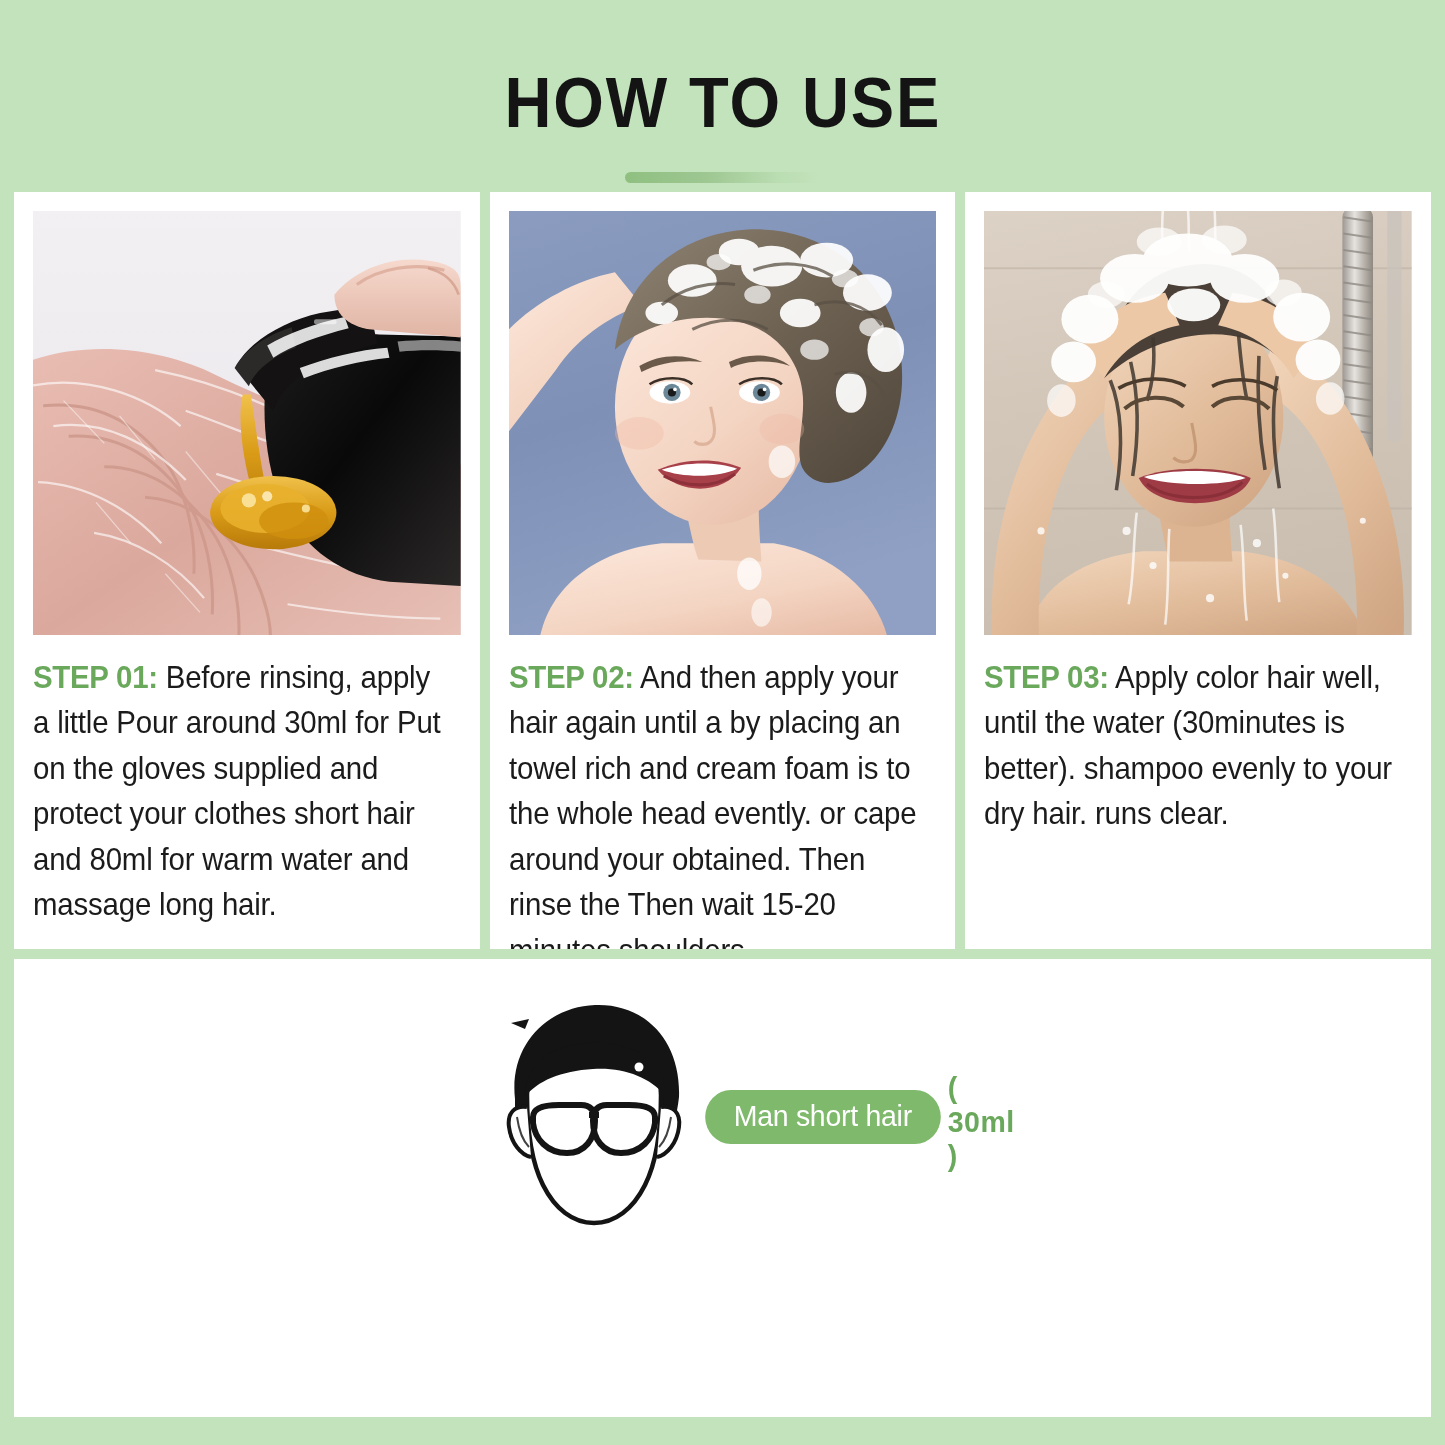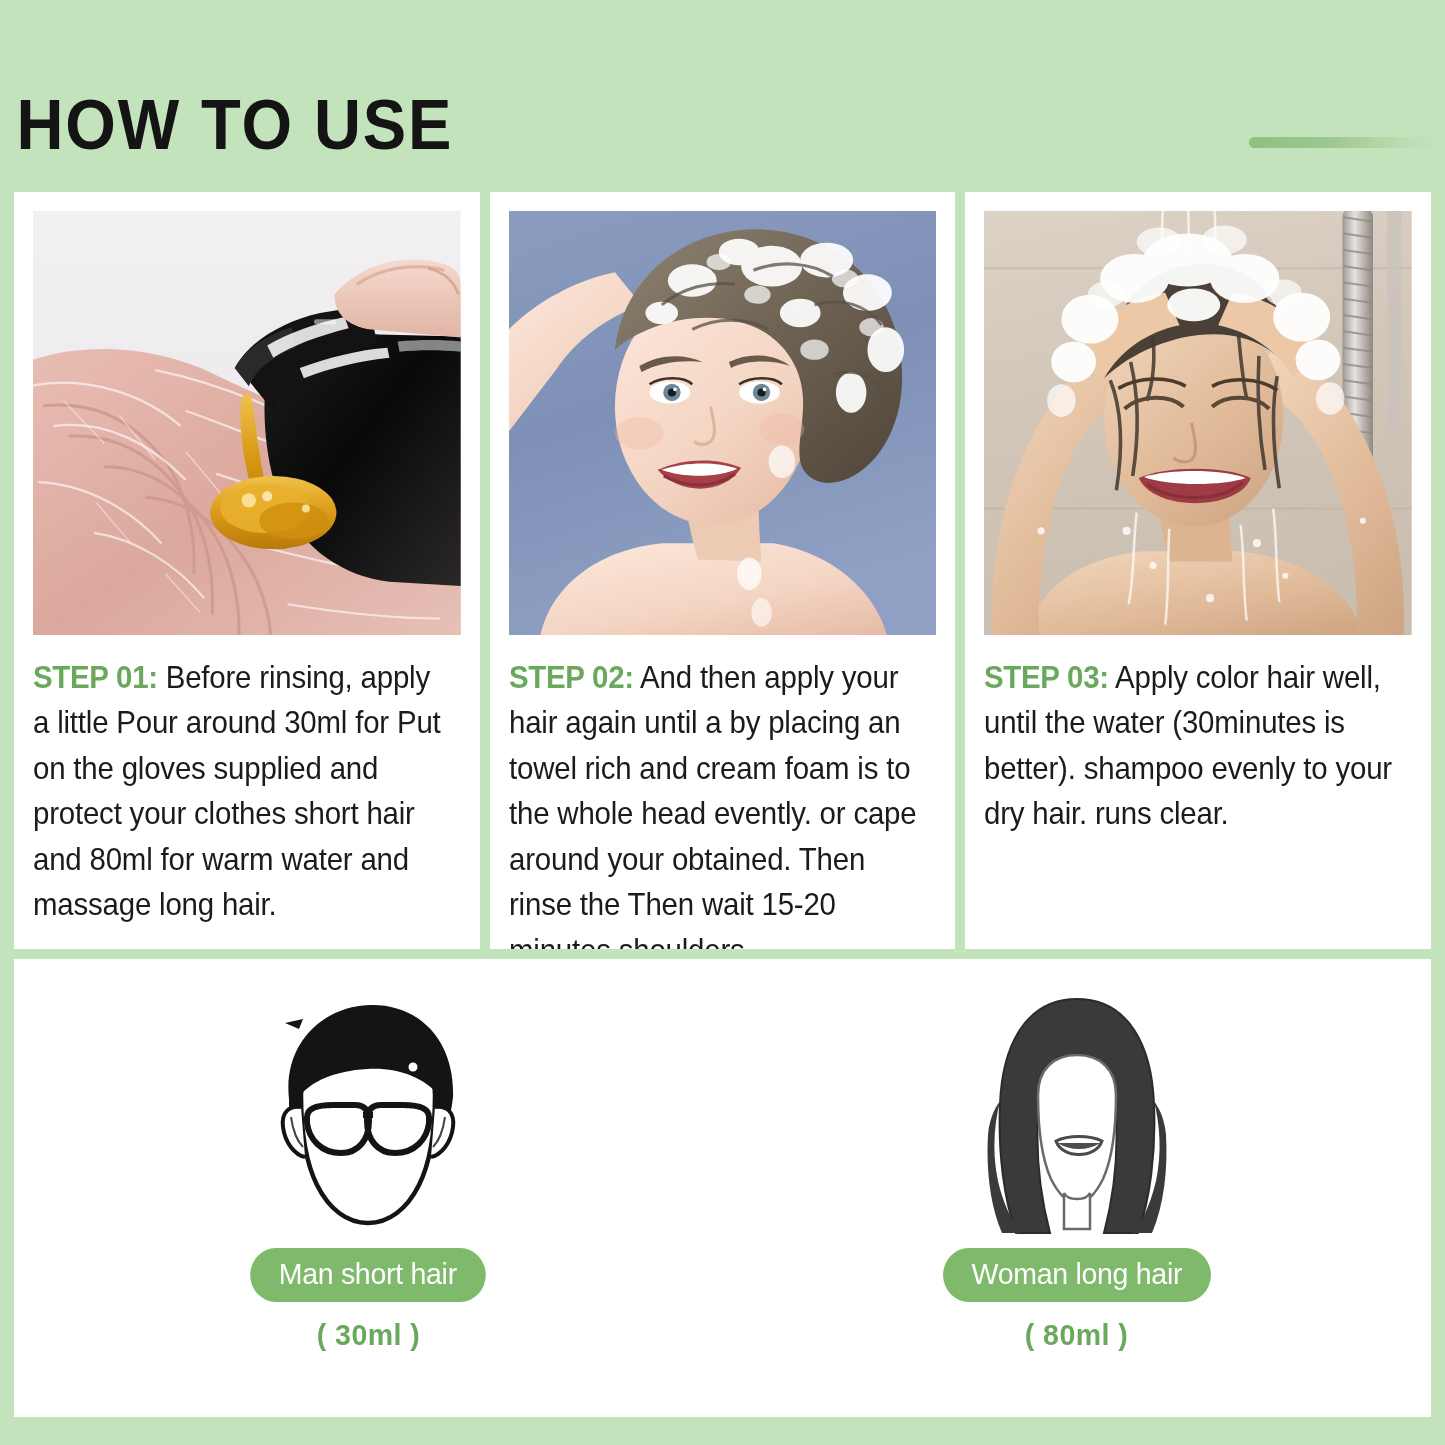--- a/index.html
+++ b/index.html
@@ -10,23 +10,23 @@
   body {
     background: #c3e3bc;
     position: relative;
     overflow: hidden;
   }
 
   
   .header {
     height: 192px;
     display: flex;
-    flex-direction: row;
+    flex-direction: column;
     align-items: center;
-    justify-content: space-between;
+    justify-content: center;
     padding-top: 58px;
   }
   .page-title {
     font-size: 70px;
     font-weight: 800;
     letter-spacing: 2px;
     color: #141414;
     font-family: "Liberation Sans", sans-serif;
     transform: scaleX(0.93);
     line-height: 1;
@@ -82,21 +82,21 @@
     background: #ffffff;
     height: 458px;
     display: flex;
     align-items: flex-start;
     justify-content: space-around;
     padding-top: 26px;
   }
   .hair-item {
     width: 33%;
     display: flex;
-    flex-direction: column;
+    flex-direction: row;
     align-items: center;
   }
   .hair-figure {
     width: 255px;
     height: 258px;
     display: flex;
     align-items: flex-end;
     justify-content: center;
   }
   .hair-badge {
@@ -476,33 +476,13 @@
         <line x1="100" y1="122" x2="110" y2="122" stroke="#141414" stroke-width="6"></line>
 
         <circle cx="150" cy="74" r="4.5" fill="#ffffff"></circle>
       </svg>
     </div>
     <div class="hair-badge">Man short hair</div>
     <div class="hair-amount">( 30ml )</div>
   </div>
 
 
-  <div class="hair-item">
-    <div class="hair-figure">
-      <svg viewBox="0 0 210 250" width="210" height="250">
-
-        <path d="M105 6 C156 6 180 52 182 112 C184 160 178 206 166 240 L132 240 C142 202 146 160 144 124 C142 92 130 72 105 72 C80 72 68 92 66 124 C64 160 68 202 78 240 L44 240 C32 206 26 160 28 112 C30 52 54 6 105 6 Z" fill="#3a3a3a" stroke="#2b2b2b" stroke-width="2"></path>
-
-        <path d="M28 108 C22 132 20 160 26 188 C32 214 42 232 50 240 L30 240 C18 212 14 176 16 142 C17 128 22 116 28 108 Z" fill="#3a3a3a"></path>
-        <path d="M182 108 C188 132 190 160 184 188 C178 214 168 232 160 240 L180 240 C192 212 196 176 194 142 C193 128 188 116 182 108 Z" fill="#3a3a3a"></path>
-
-        <path d="M66 102 C66 76 82 62 105 62 C128 62 144 76 144 102 C144 136 140 166 131 186 C122 204 114 210 105 210 C96 210 88 204 79 186 C70 166 66 136 66 102 Z" fill="#ffffff" stroke="#6a6a6a" stroke-width="2.5"></path>
-
-        <path d="M92 200 L92 236 L118 236 L118 200 C114 208 96 208 92 200 Z" fill="#ffffff" stroke="#6a6a6a" stroke-width="2.5"></path>
-
-        <path d="M84 148 C96 142 118 142 130 148 C124 166 90 166 84 148 Z" fill="#ffffff" stroke="#4a4a4a" stroke-width="3"></path>
-        <path d="M86 150 C98 158 116 158 128 150" fill="#3a3a3a" opacity="0.9"></path>
-      </svg>
-    </div>
-    <div class="hair-badge">Woman long hair</div>
-    <div class="hair-amount">( 80ml )</div>
-  </div>
 </div>
 
 </body></html>

